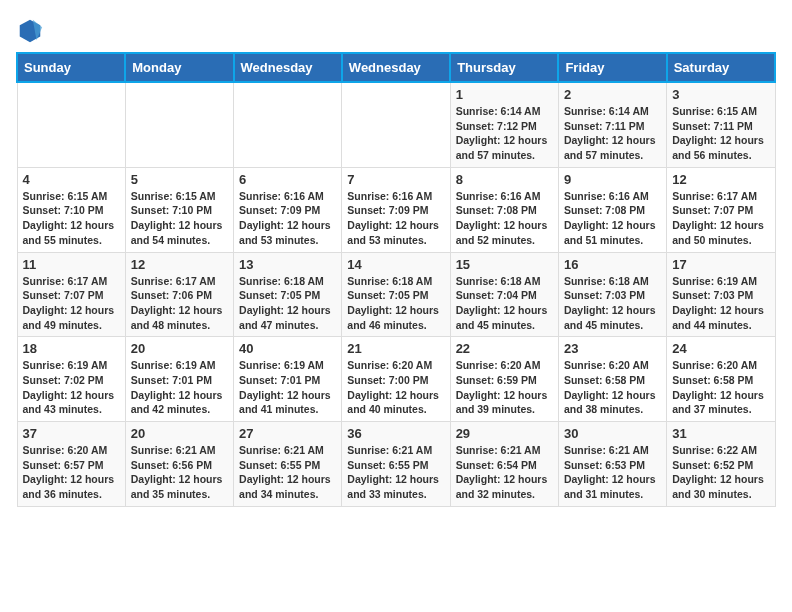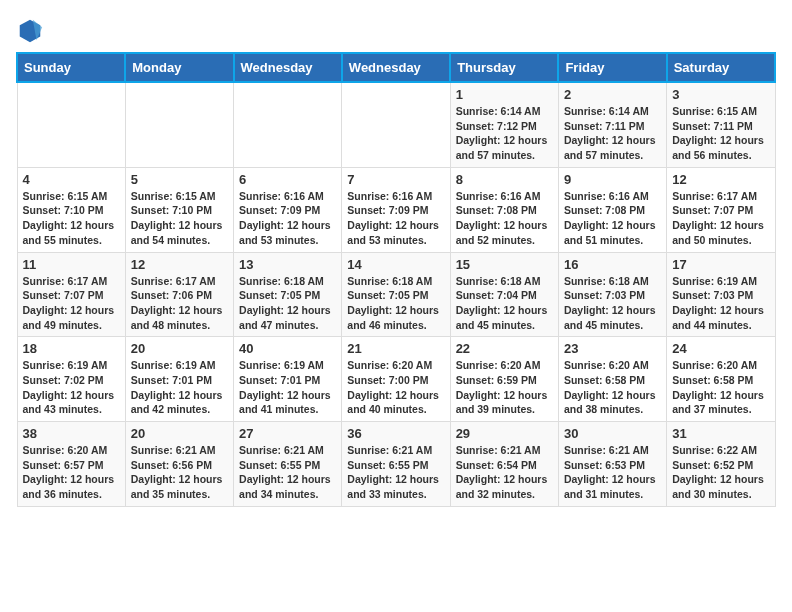--- a/index.html
+++ b/index.html
@@ -278,21 +278,21 @@
         <td>
           <span class="day-num">24</span>
           <div class="day-info" style="white-space: pre-line;">Sunrise: 6:20 AM
 Sunset: 6:58 PM
 Daylight: 12 hours
 and 37 minutes.</div>
         </td>
       </tr>
       <tr>
         <td>
-          <span class="day-num">38</span>
+          <span class="day-num">37</span>
           <div class="day-info" style="white-space: pre-line;">Sunrise: 6:20 AM
 Sunset: 6:57 PM
 Daylight: 12 hours
 and 36 minutes.</div>
         </td>
         <td>
           <span class="day-num">20</span>
           <div class="day-info" style="white-space: pre-line;">Sunrise: 6:21 AM
 Sunset: 6:56 PM
 Daylight: 12 hours

